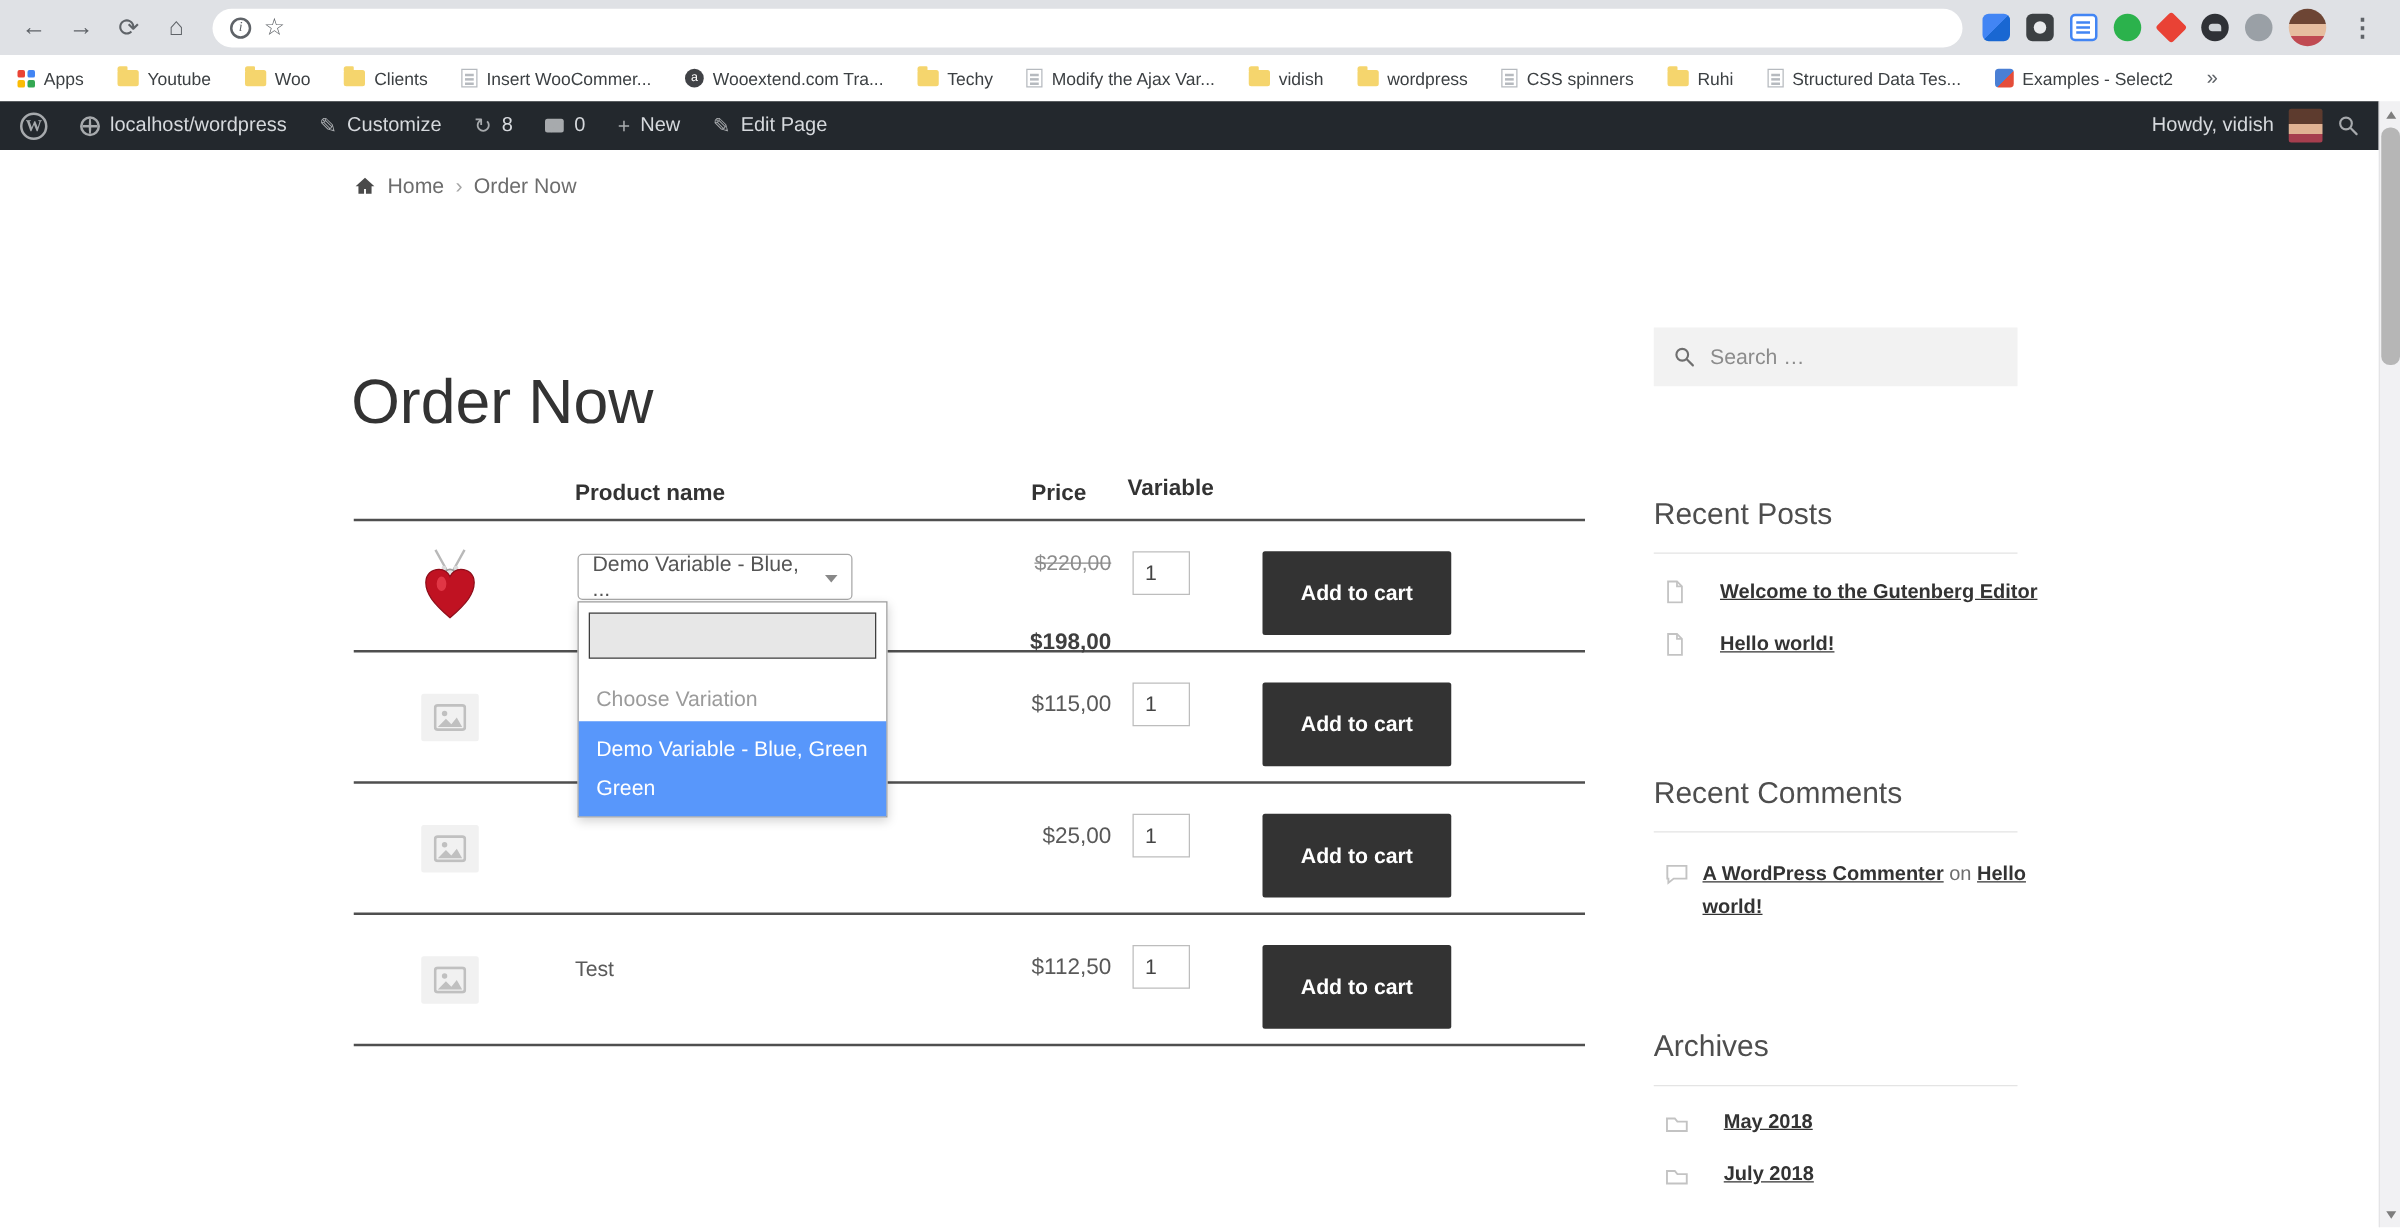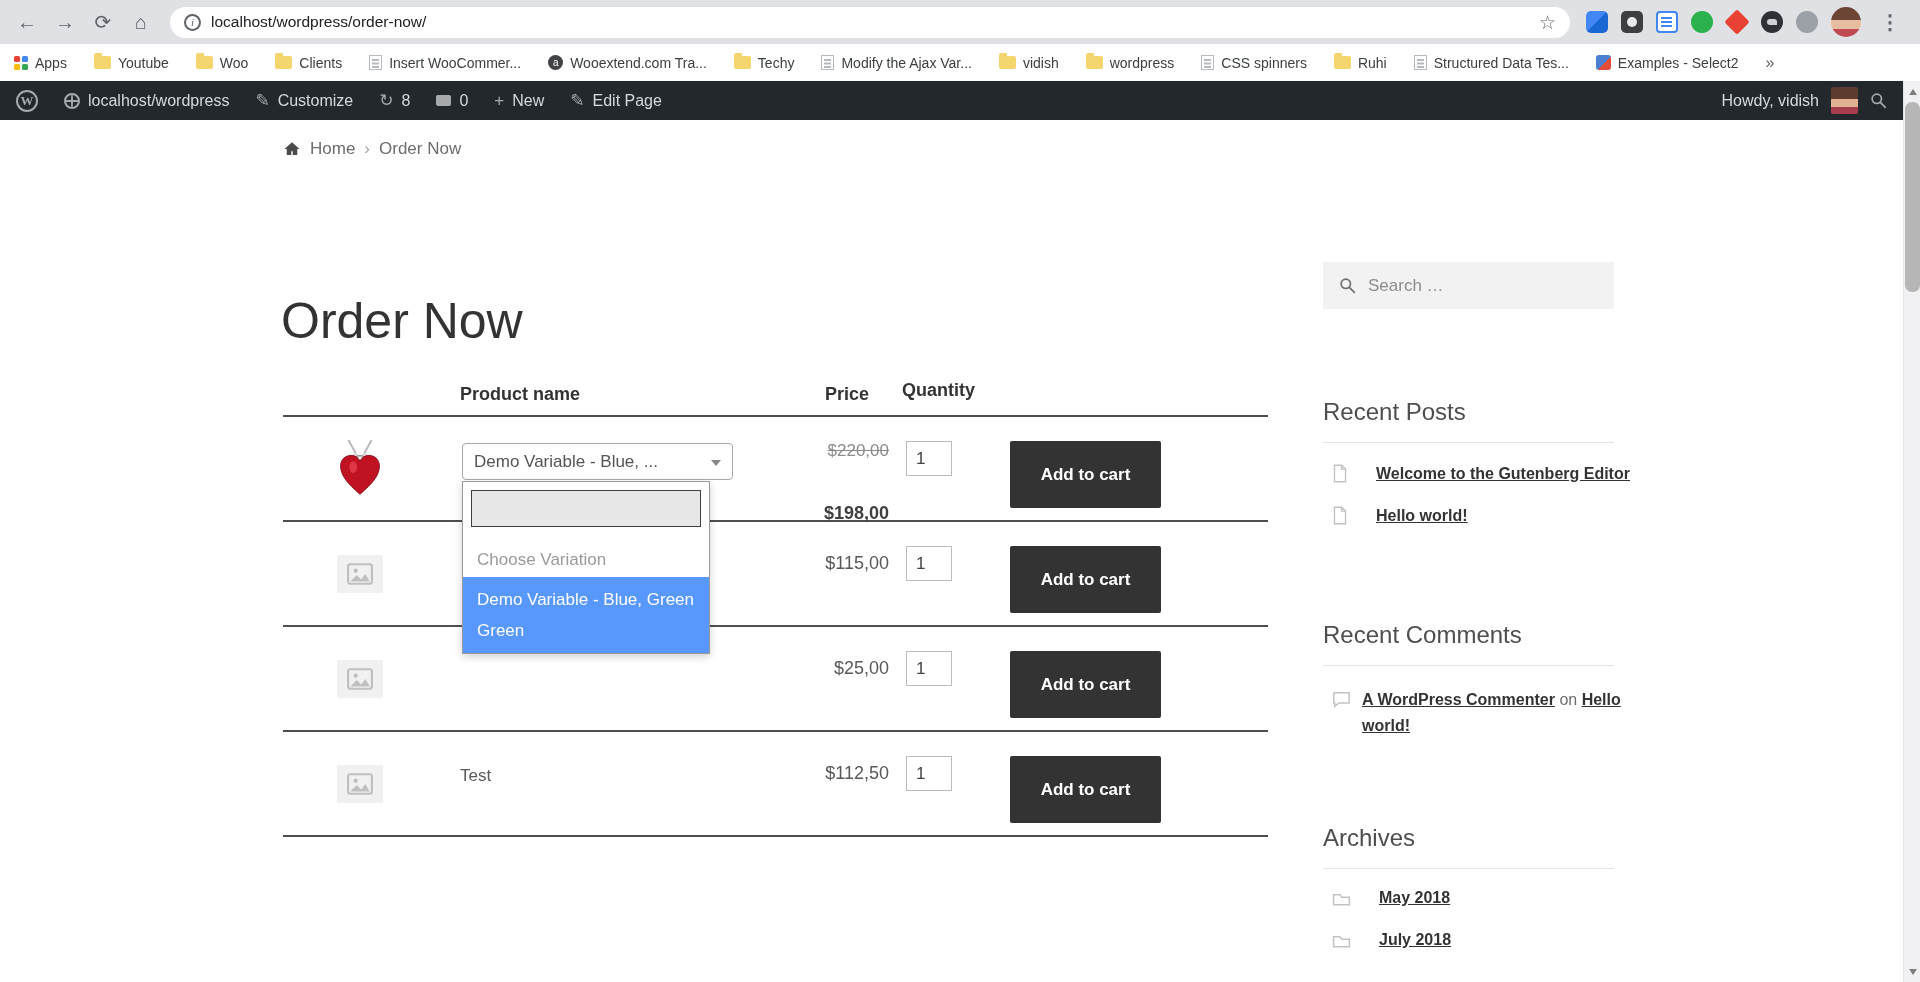--- a/index.html
+++ b/index.html
@@ -98,21 +98,21 @@
   .pprice{position:absolute;left:430px;top:0;width:176px;height:100%;}
   .price-del{position:absolute;right:0;top:24px;color:#8c8c8c;text-decoration:line-through;font-size:17px;}
   .price-ins{position:absolute;right:0;top:56px;color:#3f3f3f;font-weight:700;font-size:18px;margin-top:30px;}
   .price-single{position:absolute;right:0;top:31px;font-size:18px;color:#595959;}
   .qty{position:absolute;left:623px;top:24px;width:46px;height:35px;border:1px solid #bdbdbd;background:#fff;
        font-size:17px;color:#444;padding:0 0 0 9px;font-family:inherit;}
   .atc{position:absolute;left:727px;top:24px;width:151px;height:67px;background:#333;color:#fff;
        font-size:17px;font-weight:700;border:none;border-radius:2px;font-family:inherit;cursor:pointer;}
 
   
-  .s2-select{position:absolute;left:179px;top:26px;width:271px;height:37px;border:1px solid #a8a8a8;
+  .s2-select{position:absolute;left:179px;top:26px;width:220px;height:37px;border:1px solid #a8a8a8;
              border-radius:4px;background:#fff;display:flex;align-items:center;
              padding:0 30px 0 11px;font-size:17px;color:#555;}
   .s2-arrow{position:absolute;right:11px;top:16px;width:0;height:0;border:5px solid transparent;
             border-top:6px solid #888;}
   .s2-panel{position:absolute;left:462px;top:481px;width:248px;background:#fff;border:1px solid #9b9b9b;
             box-shadow:0 3px 8px rgba(0,0,0,.18);z-index:40;}
   .s2-search{padding:8px 8px 5px;}
   .s2-search input{width:100%;height:37px;border:1px solid #3f3f3f;background:#e7e7e7;
                    font-size:16px;padding:0 8px;font-family:inherit;}
   .s2-opt{padding:7px 14px;font-size:17px;line-height:31px;color:#474747;}
@@ -146,21 +146,20 @@
 </head>
 <body>
 
 <div class="toolbar">
   <span class="navbtn">←</span>
   <span class="navbtn">→</span>
   <span class="navbtn">⟳</span>
   <span class="navbtn">⌂</span>
   <div class="omnibox">
     <span class="info-i">i</span>
-    <span class="url">localhost/wordpress/order-now/</span>
     <span class="star">☆</span>
   </div>
   <div class="ext">
     <span class="xic x-drive"></span>
     <span class="xic x-cam"></span>
     <span class="xic x-note"></span>
     <span class="xic x-green"></span>
     <span class="xic x-red"></span>
     <span class="xic x-bird"></span>
     <span class="xic x-gray"></span>
@@ -280,21 +279,21 @@
   <span class="crumb-sep">›</span>
   <span>Order Now</span>
 </div>
 
 <h1 class="page-title">Order Now</h1>
 
 <div class="otable">
   <div class="thead">
     <span class="th-prod">Product name</span>
     <span class="th-price">Price</span>
-    <span class="th-qty">Quantity</span>
+    <span class="th-qty">Variable</span>
   </div>
 
   <div class="trow">
     <svg class="pimg" viewBox="0 0 64 64">
       <path d="M20 2 L30 20 M44 2 L34 20" stroke="#b9b9b9" stroke-width="2" fill="none"></path>
       <circle cx="32" cy="22" r="4" fill="#e3e3e3" stroke="#9a9a9a" stroke-width="1.5"></circle>
       <circle cx="27" cy="17" r="2" fill="#dcdcdc"></circle>
         <circle cx="37" cy="17" r="2" fill="#dcdcdc"></circle>
       <path d="M32 58 C18 46 12 38 12 29 C12 22 17 18 23 18 C27 18 30 20 32 24 C34 20 37 18 41 18 C47 18 52 22 52 29 C52 38 46 46 32 58 Z" fill="#c01222" stroke="#8e0d1a" stroke-width="1"></path>
       <ellipse cx="25" cy="30" rx="4" ry="6" fill="#e8404f" opacity="0.8"></ellipse>

